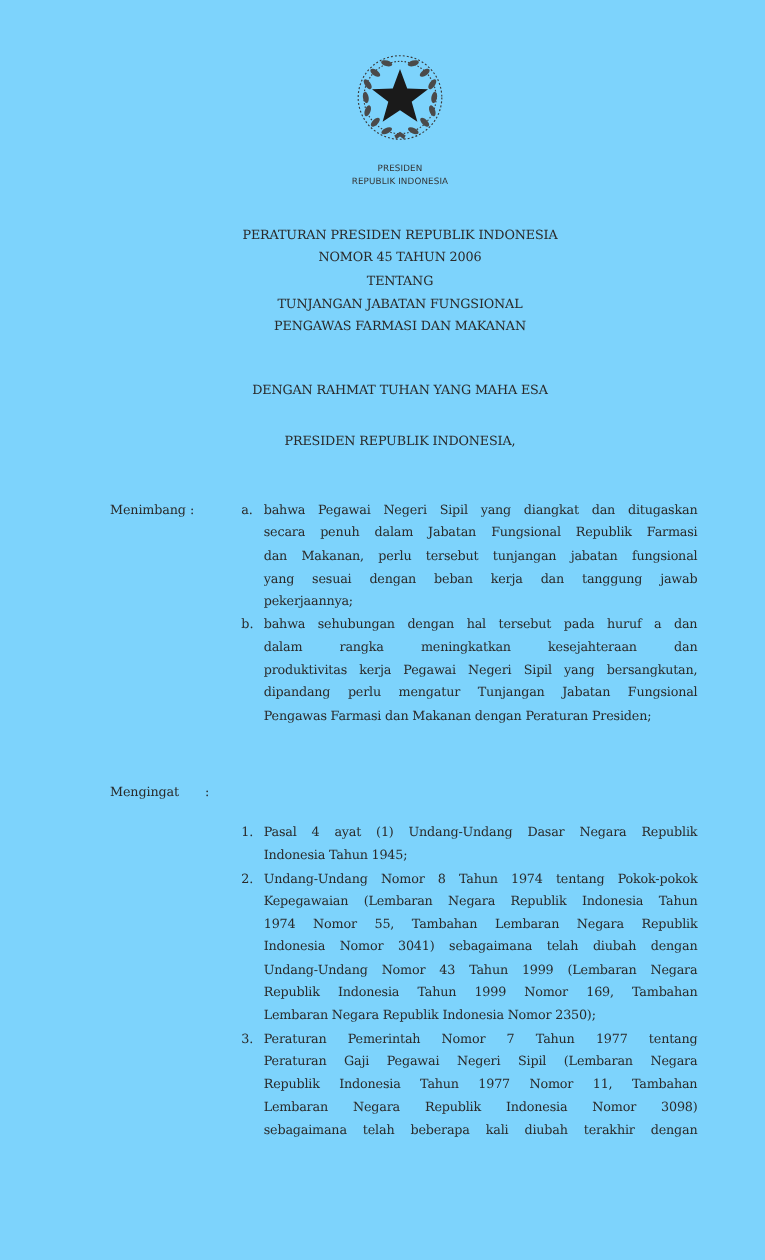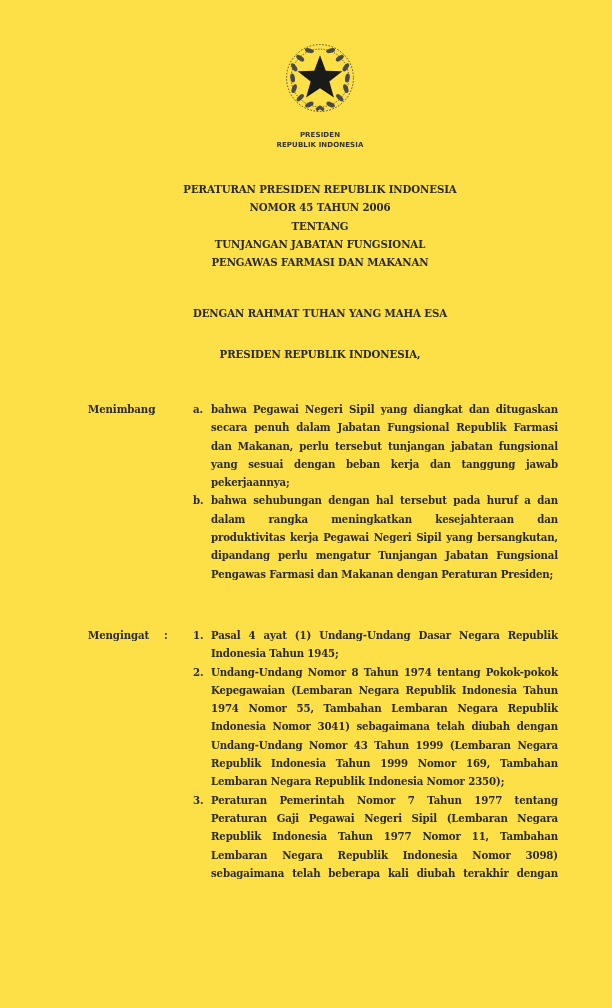--- a/index.html
+++ b/index.html
@@ -11,22 +11,21 @@
     }
     body {
       position: relative;
       font-family: "DejaVu Serif", "Liberation Serif", serif;
       color: #2a2a2a;
     }
     .page {
       position: absolute;
       left: 0; top: 0;
       width: 612px; height: 1008px;
-      background: #fde047;
-      font-weight: bold;
+      background: #7dd3fc;
     }
     .emblem {
       position: absolute;
       left: 282px;
       top: 40px;
       width: 76px;
       height: 76px;
     }
     .emblem svg { width: 76px; height: 76px; display: block; }
     .header-caption {
@@ -254,21 +253,21 @@
     </div>
   </div>
 
   <div class="section mengingat">
     <span class="section-label">Mengingat</span>
     <span class="section-colon" style="left:76px;">:</span>
 
     <div class="item">
       <span class="item-marker">1.</span>
       <div class="item-text">
-        <span class="line" style="display: flex; justify-content: space-between;">
+        <span class="line" style="display: flex; justify-content: space-between; margin-top: 32px;">
             <span>Pasal</span>
             <span>4</span>
             <span>ayat</span>
             <span>(1)</span>
             <span>Undang-Undang</span>
             <span>Dasar</span>
             <span>Negara</span>
             <span>Republik</span>
           </span>
         <span class="line last">Indonesia Tahun 1945;</span>

